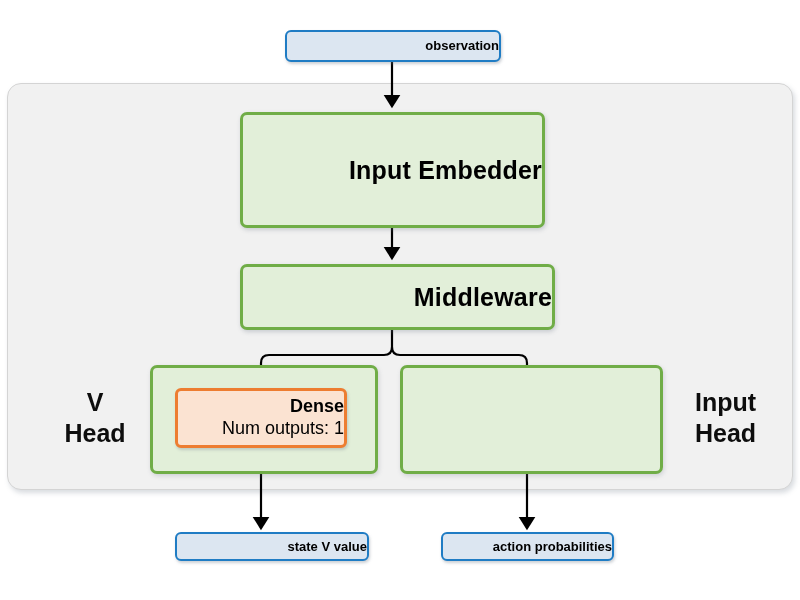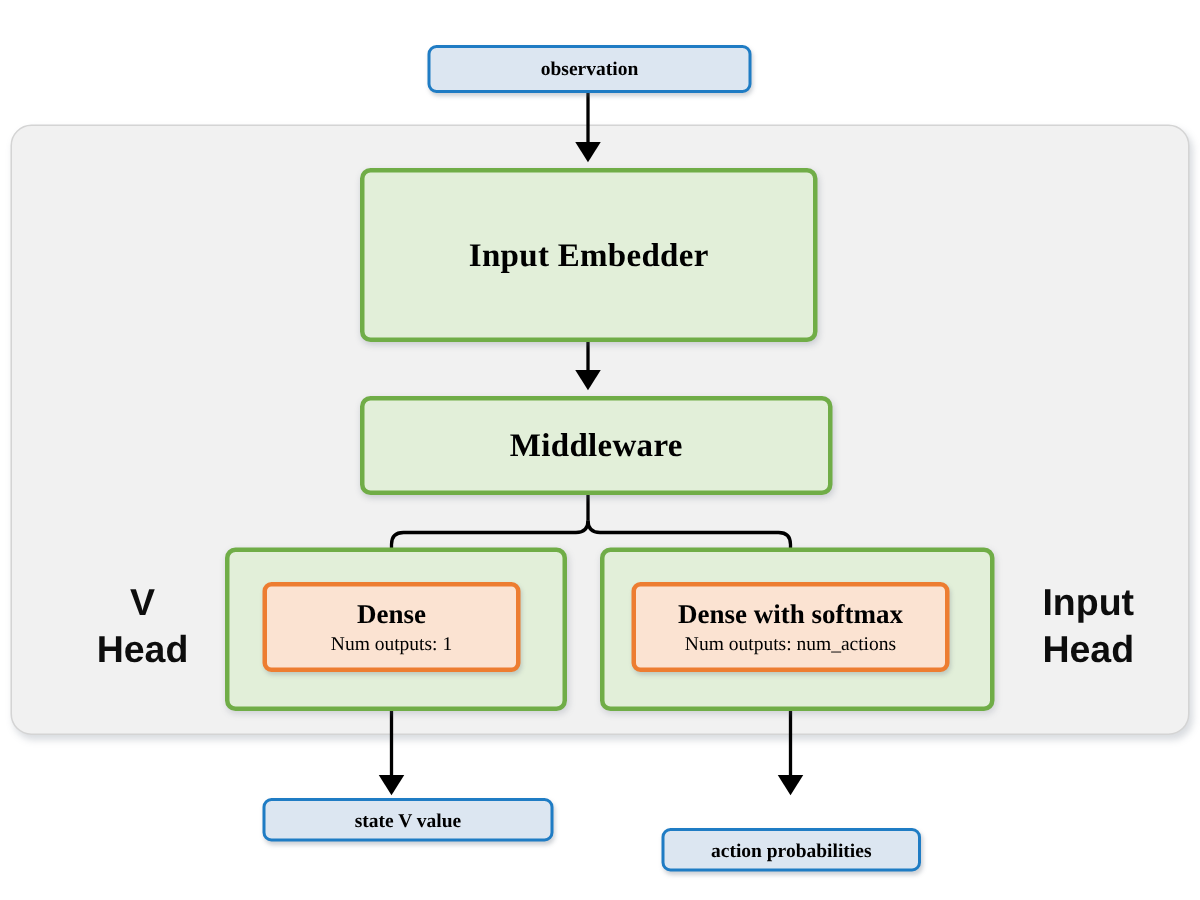--- a/index.html
+++ b/index.html
@@ -35,44 +35,43 @@
     box-sizing: border-box;
     box-shadow: 2px 3px 5px rgba(120,130,145,0.28);
   }
 
   
   .node {
     position: absolute;
     box-sizing: border-box;
     display: flex;
     flex-direction: column;
-    align-items: center;
+    align-items: flex-end;
     justify-content: center;
     text-align: center;
     color: #000000;
     line-height: 1.22;
-    font-family: Liberation Serif, serif;
   }
 
   
   .io-box {
     background: #dce6f1;
     border: 2px solid #1f7cc4;
     border-radius: 6px;
     font-size: 13px;
     font-weight: bold;
     box-shadow: 1px 2px 3px rgba(110,120,135,0.35);
   }
 
   
   .green-box {
     background: #e2efd9;
     border: 3px solid #70ad47;
     border-radius: 7px;
-    font-size: 22px;
+    font-size: 25px;
     font-weight: bold;
     letter-spacing: 0.2px;
     box-shadow: 1px 2px 4px rgba(110,120,135,0.30);
   }
 
   
   .head-box {
     background: #e2efd9;
     border: 3px solid #70ad47;
     border-radius: 7px;
@@ -84,21 +83,21 @@
     background: #fbe3d2;
     border: 3px solid #ed7d31;
     border-radius: 6px;
     box-shadow: 1px 2px 3px rgba(110,120,135,0.30);
   }
   .orange-title {
     font-size: 18px;
     font-weight: bold;
   }
   .orange-sub {
-    font-size: 13px;
+    font-size: 18px;
     font-weight: normal;
   }
 
   
   .head-label {
     position: absolute;
     font-size: 25px;
     font-weight: bold;
     color: #0d0d0d;
     text-align: center;
@@ -162,36 +161,32 @@
 
   <div class="head-box" style="position:absolute; left:150px; top:365px; width:222px; height:103px;"></div>
 
   <div class="node orange-box" style="left:175px; top:388px; width:172px; height:60px;">
     <span class="orange-title">Dense</span>
     <span class="orange-sub">Num outputs: 1</span>
   </div>
 
   <div class="head-box" style="position:absolute; left:400px; top:365px; width:257px; height:103px;"></div>
 
-  <div class="node orange-box" style="left:421px; top:388px; width:212px; height:60px;">
-    <span class="orange-title">Dense with softmax</span>
-    <span class="orange-sub">Num outputs: num_actions</span>
-  </div>
 
   <div class="head-label" style="left:40px; top:383px; width:110px; height:70px;">
     <span>V</span>
     <span>Head</span>
   </div>
 
   <div class="head-label" style="left:663px; top:383px; width:125px; height:70px;">
     <span>Input</span>
     <span>Head</span>
   </div>
 
   <div class="node io-box" style="left:175px; top:532px; width:194px; height:29px;">
     <span>state V value</span>
   </div>
 
-  <div class="node io-box" style="left:441px; top:532px; width:173px; height:29px;margin-top:20px;">
+  <div class="node io-box" style="left:441px; top:532px; width:173px; height:29px;">
     <span>action probabilities</span>
   </div>
 
 </div>
 
 </body></html>

